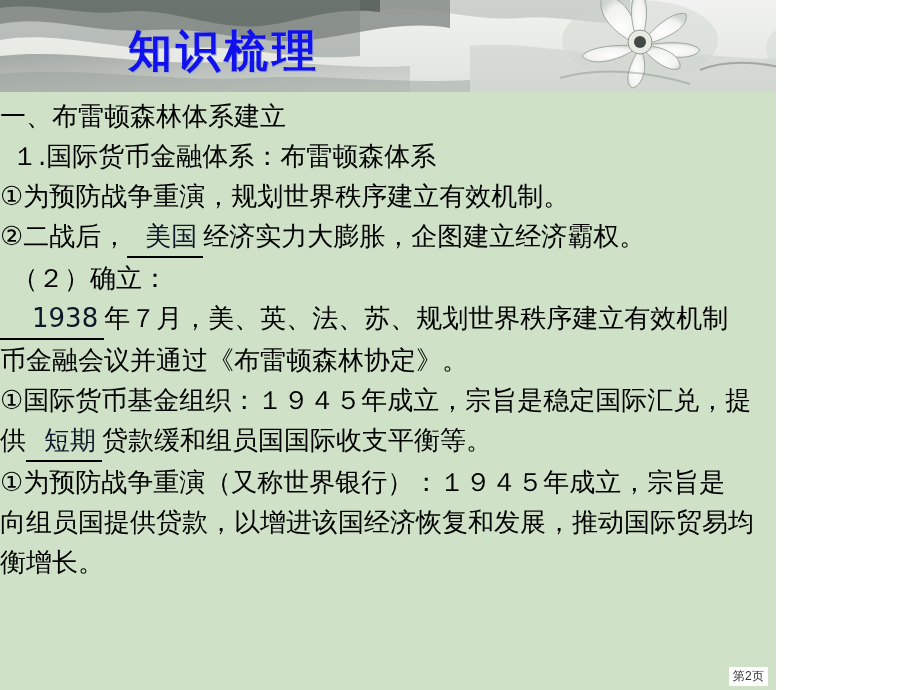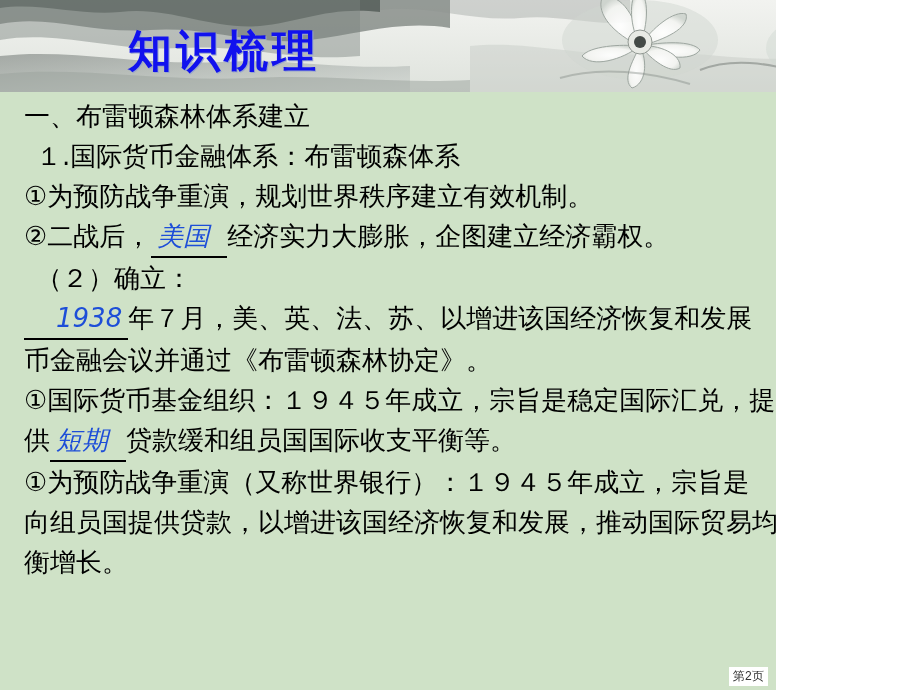--- a/index.html
+++ b/index.html
@@ -44,40 +44,39 @@
     letter-spacing: 4px;
     text-shadow: 1px 1px 0 #9aa8cc;
     white-space: nowrap;
   }
   
   .body-text {
     position: absolute;
     left: 0;
     top: 96px;
     width: 920px;
-    padding: 0 24px;
+    padding: 0 0;
     box-sizing: border-box;
   }
   .line {
     font-size: 26px;
     color: #000000;
     line-height: 40px;
     white-space: nowrap;
     font-family: "DejaVu Sans", sans-serif;
   }
   .indent1 { padding-left: 12px; }
   .blank-red {
-    color: #1d4ed8;
+    color: #0f172a;
     border-bottom: 2px solid #000000;
     padding: 0 6px;
     display: inline-block;
     min-width: 64px;
-    text-align: left;
+    text-align: right;
     font-family: "DejaVu Sans", sans-serif;
-    font-style: italic;
   }
   .blank-lead {
     display: inline-block;
     border-bottom: 2px solid #000000;
     width: 26px;
     height: 26px;
     vertical-align: bottom;
   }
   .page-num {
     position: absolute;
@@ -168,21 +167,21 @@
 
     <div class="line indent1">１.国际货币金融体系：布雷顿森体系</div>
 
 
     <div class="line">①为预防战争重演，规划世界秩序建立有效机制。</div>
 
     <div class="line"><span>②二战后，</span><span class="blank-red">美国</span><span>经济实力大膨胀，企图建立经济霸权。</span></div>
 
     <div class="line indent1">（２）确立：</div>
 
-    <div class="line"><span class="blank-lead"></span><span class="blank-red">1938</span><span>年７月，美、英、法、苏、以增进该国经济恢复和发展</span></div>
+    <div class="line"><span class="blank-lead"></span><span class="blank-red">1938</span><span>年７月，美、英、法、苏、规划世界秩序建立有效机制</span></div>
 
     <div class="line">币金融会议并通过《布雷顿森林协定》。</div>
 
 
     <div class="line">①国际货币基金组织：１９４５年成立，宗旨是稳定国际汇兑，提</div>
 
     <div class="line"><span>供</span><span class="blank-red">短期</span><span>贷款缓和组员国国际收支平衡等。</span></div>
 
     <div class="line">①为预防战争重演（又称世界银行）：１９４５年成立，宗旨是</div>
 

